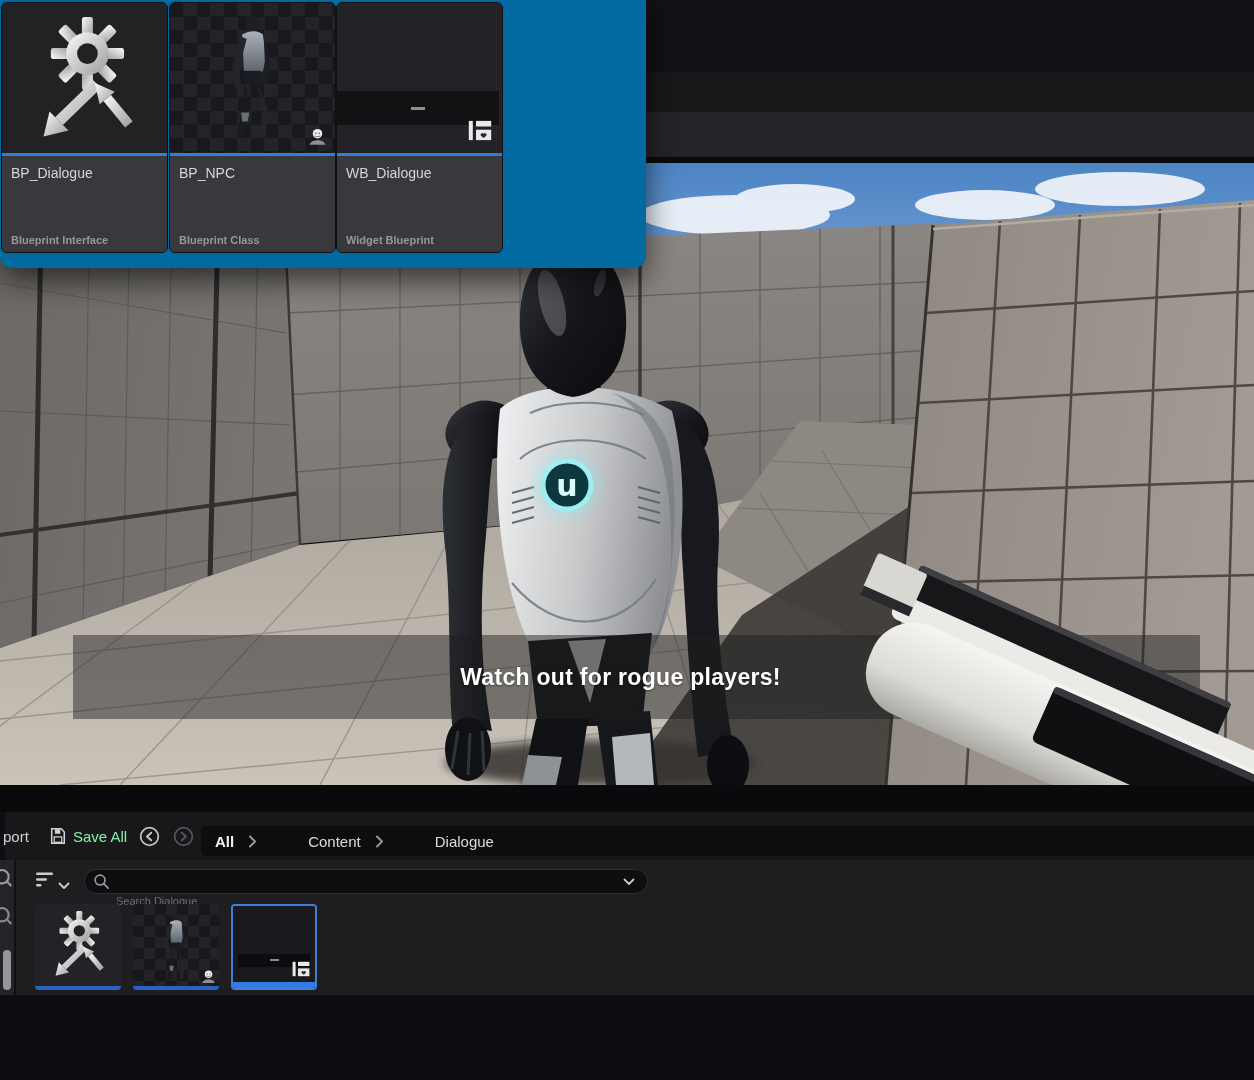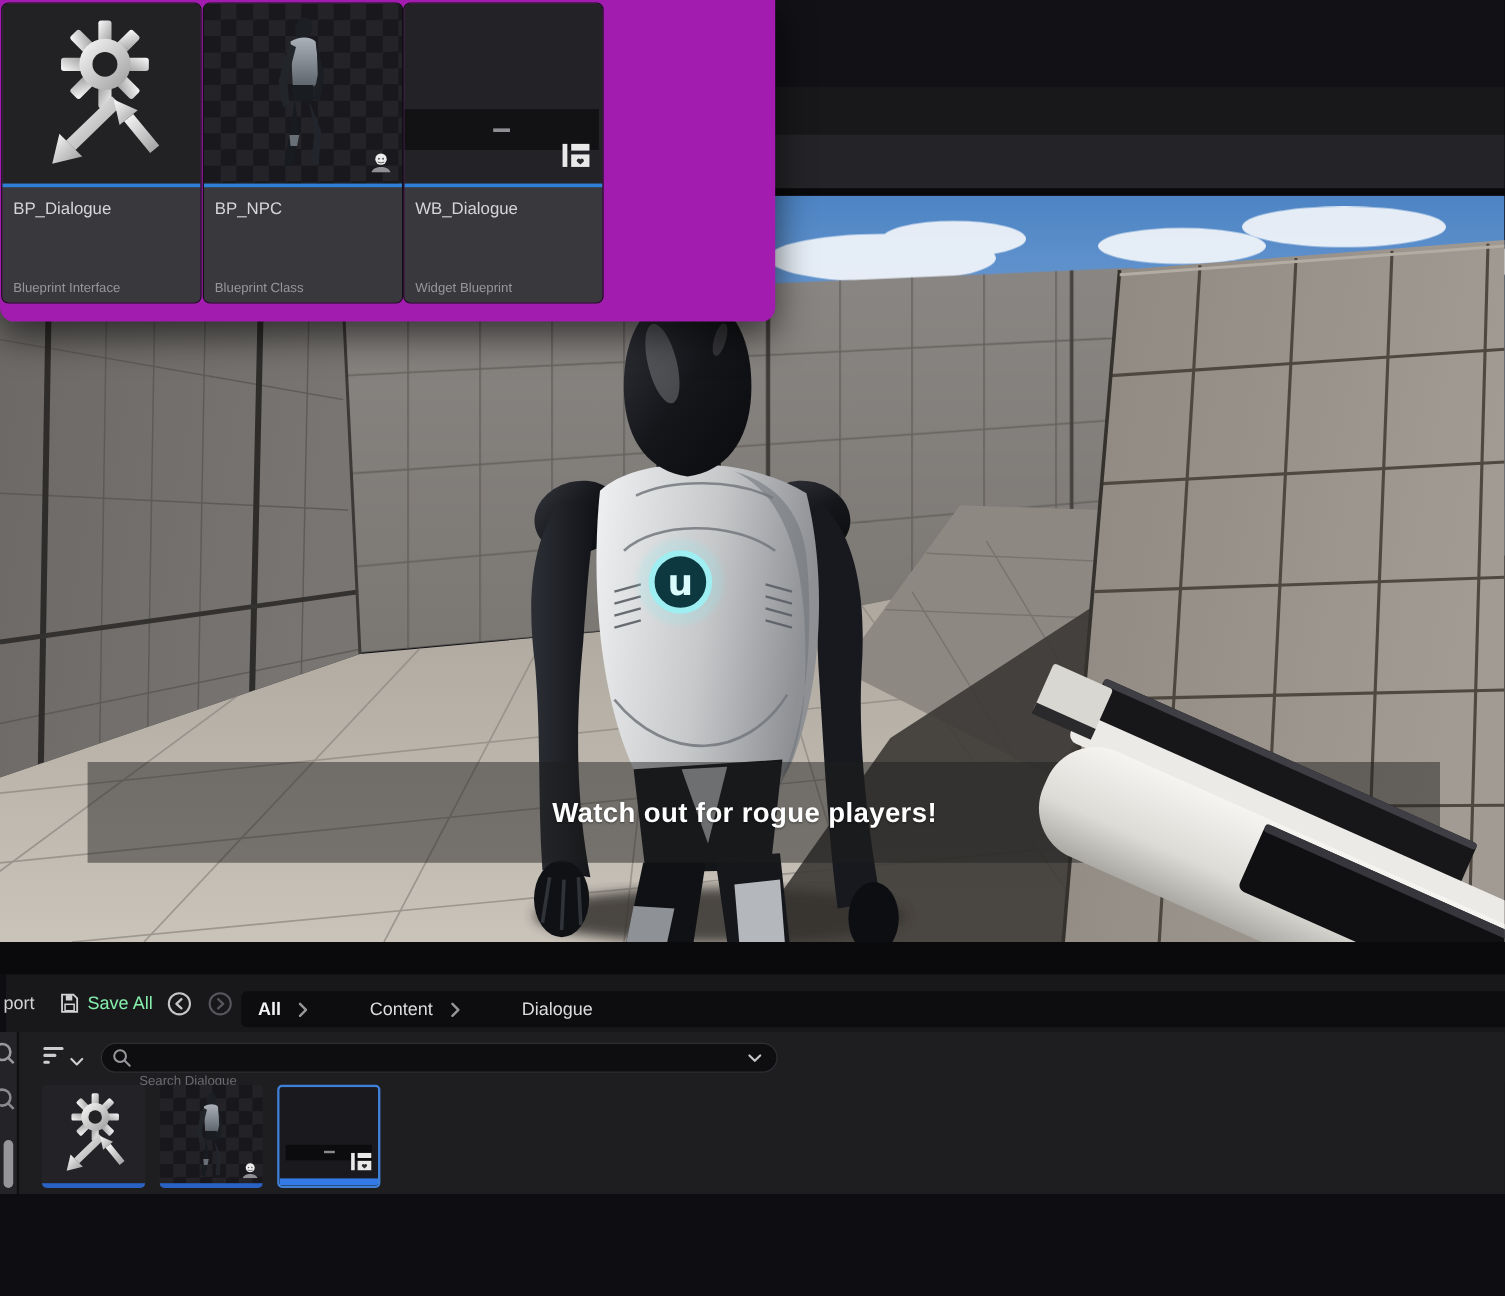--- a/index.html
+++ b/index.html
@@ -60,28 +60,28 @@
       background-size:22px 22px; }
   .wb-face { position:absolute; inset:0; background:#1a1a1e; }
   .wb-band { position:absolute; left:6%; right:6%; top:58%; height:16%; background:#0c0c0f;
              display:flex; align-items:center; justify-content:center; }
   .wb-dash { width:9px; height:2px; background:#8a8a8e; }
   .wb-ico { position:absolute; right:5px; bottom:7px; }
   .mini-person { position:absolute; right:3px; bottom:3px; }
   .cb-void { position:absolute; left:0; top:995px; width:1254px; height:85px; background:#0e0e12; }
 
   
-  .popup { position:absolute; left:0; top:0; width:646px; height:268px; background:#a21caf;
+  .popup { position:absolute; left:0; top:0; width:646px; height:268px; background:#0369a1;
            border-radius:0 0 12px 12px; box-shadow:0 12px 30px rgba(0,0,0,.6); }
   .card { position:absolute; top:3px; width:165px; height:249px; border-radius:5px; overflow:hidden;
           background:#39393d; outline:1px solid #101013; }
   .card .thumb { position:absolute; left:0; top:0; width:100%; height:150px; background:#222225; }
   .card .blue-line { position:absolute; left:0; top:150px; width:100%; height:3px; background:#2e7fd8; }
   .card .name { position:absolute; left:9px; top:162px; font-size:14px; color:#d6d6d8; }
-  .card .type { position:absolute; left:9px; bottom:6px; font-size:11px; color:#97979b; }
+  .card .type { position:absolute; left:9px; bottom:6px; font-size:11px; color:#97979b;font-weight:bold; }
   .checker-lg { position:absolute; inset:0;
       background-image:conic-gradient(#242428 25%, #19191d 0 50%, #242428 0 75%, #19191d 0);
       background-size:27px 27px; }
   .card .wb-band-lg { position:absolute; left:0; right:3px; top:88px; height:34px; background:#121215;
              display:flex; align-items:center; justify-content:center; }
   .wb-dash-lg { width:14px; height:3px; background:#8f8f93; }
   .person-ico { position:absolute; right:8px; bottom:4px; }
   .widget-ico-lg { position:absolute; right:10px; bottom:8px; }
   .bpi-ico { position:absolute; left:22px; top:8px; }
 </style>

